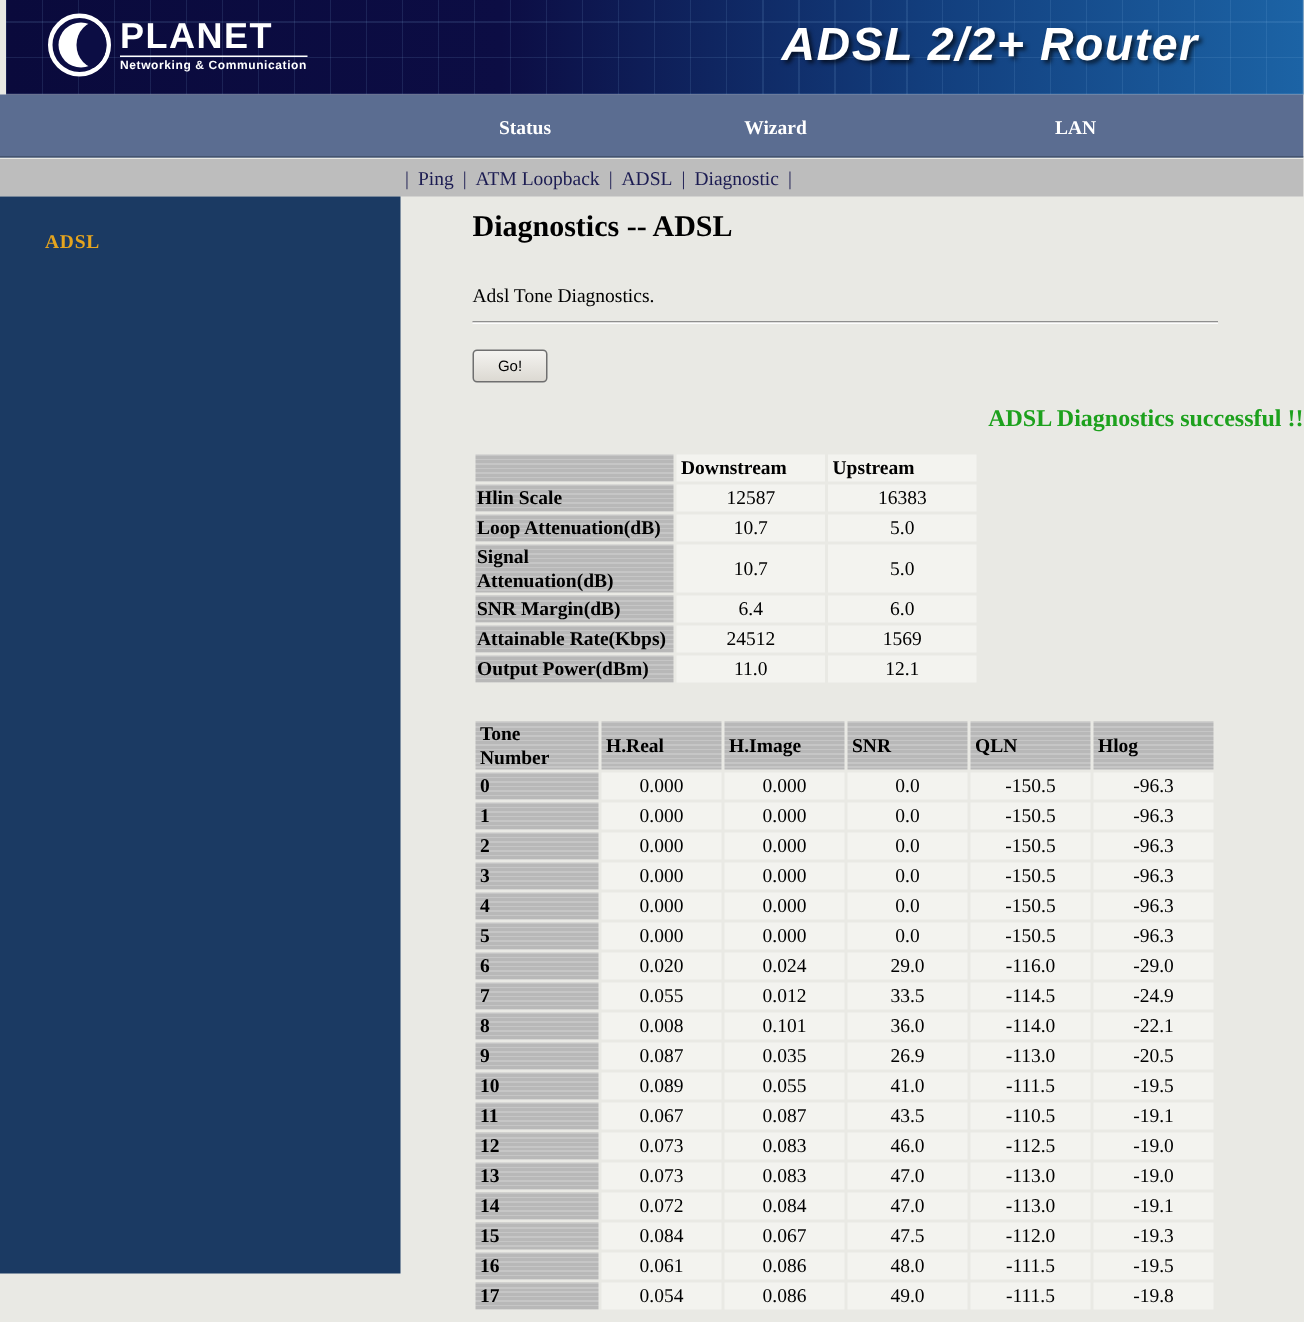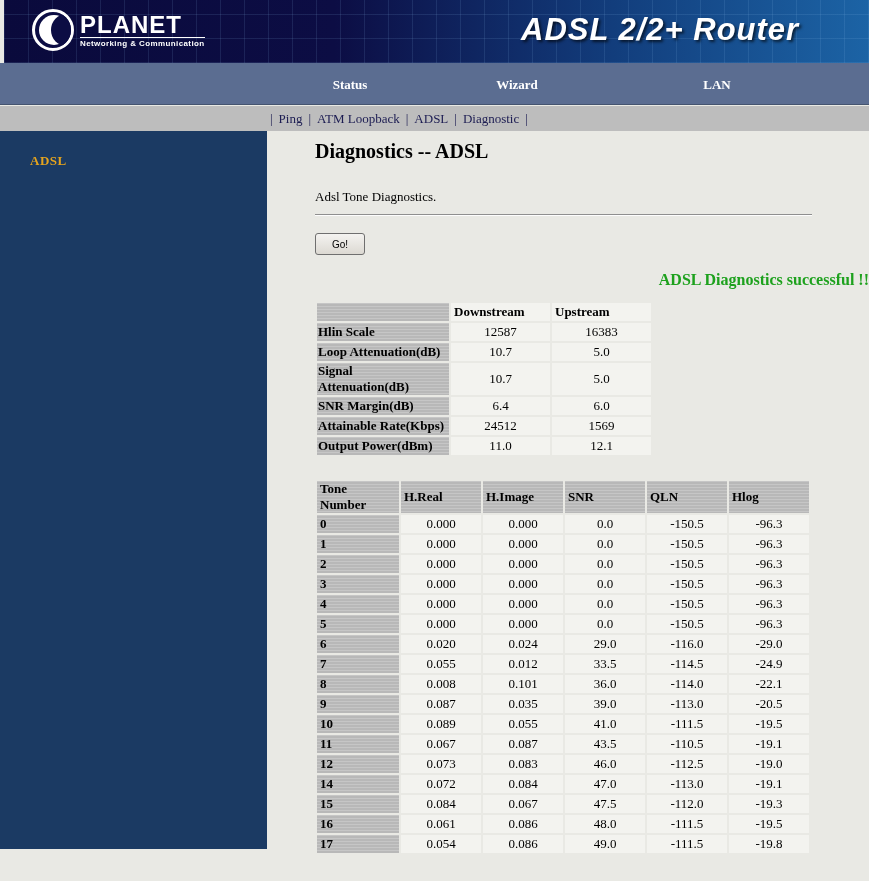--- a/index.html
+++ b/index.html
@@ -289,21 +289,21 @@
     <td class="cell-light col-data">0.101</td>
     <td class="cell-light col-data">36.0</td>
     <td class="cell-light col-data">-114.0</td>
     <td class="cell-light col-data">-22.1</td>
   </tr>
 
   <tr>
     <th class="cell-gray col-tone">9</th>
     <td class="cell-light col-data">0.087</td>
     <td class="cell-light col-data">0.035</td>
-    <td class="cell-light col-data">39.0</td>
+    <td class="cell-light col-data">26.9</td>
     <td class="cell-light col-data">-113.0</td>
     <td class="cell-light col-data">-20.5</td>
   </tr>
 
   <tr>
     <th class="cell-gray col-tone">10</th>
     <td class="cell-light col-data">0.089</td>
     <td class="cell-light col-data">0.055</td>
     <td class="cell-light col-data">41.0</td>
     <td class="cell-light col-data">-111.5</td>
@@ -321,20 +321,28 @@
 
   <tr>
     <th class="cell-gray col-tone">12</th>
     <td class="cell-light col-data">0.073</td>
     <td class="cell-light col-data">0.083</td>
     <td class="cell-light col-data">46.0</td>
     <td class="cell-light col-data">-112.5</td>
     <td class="cell-light col-data">-19.0</td>
   </tr>
 
+  <tr>
+    <th class="cell-gray col-tone">13</th>
+    <td class="cell-light col-data">0.073</td>
+    <td class="cell-light col-data">0.083</td>
+    <td class="cell-light col-data">47.0</td>
+    <td class="cell-light col-data">-113.0</td>
+    <td class="cell-light col-data">-19.0</td>
+  </tr>
 
   <tr>
     <th class="cell-gray col-tone">14</th>
     <td class="cell-light col-data">0.072</td>
     <td class="cell-light col-data">0.084</td>
     <td class="cell-light col-data">47.0</td>
     <td class="cell-light col-data">-113.0</td>
     <td class="cell-light col-data">-19.1</td>
   </tr>
 

